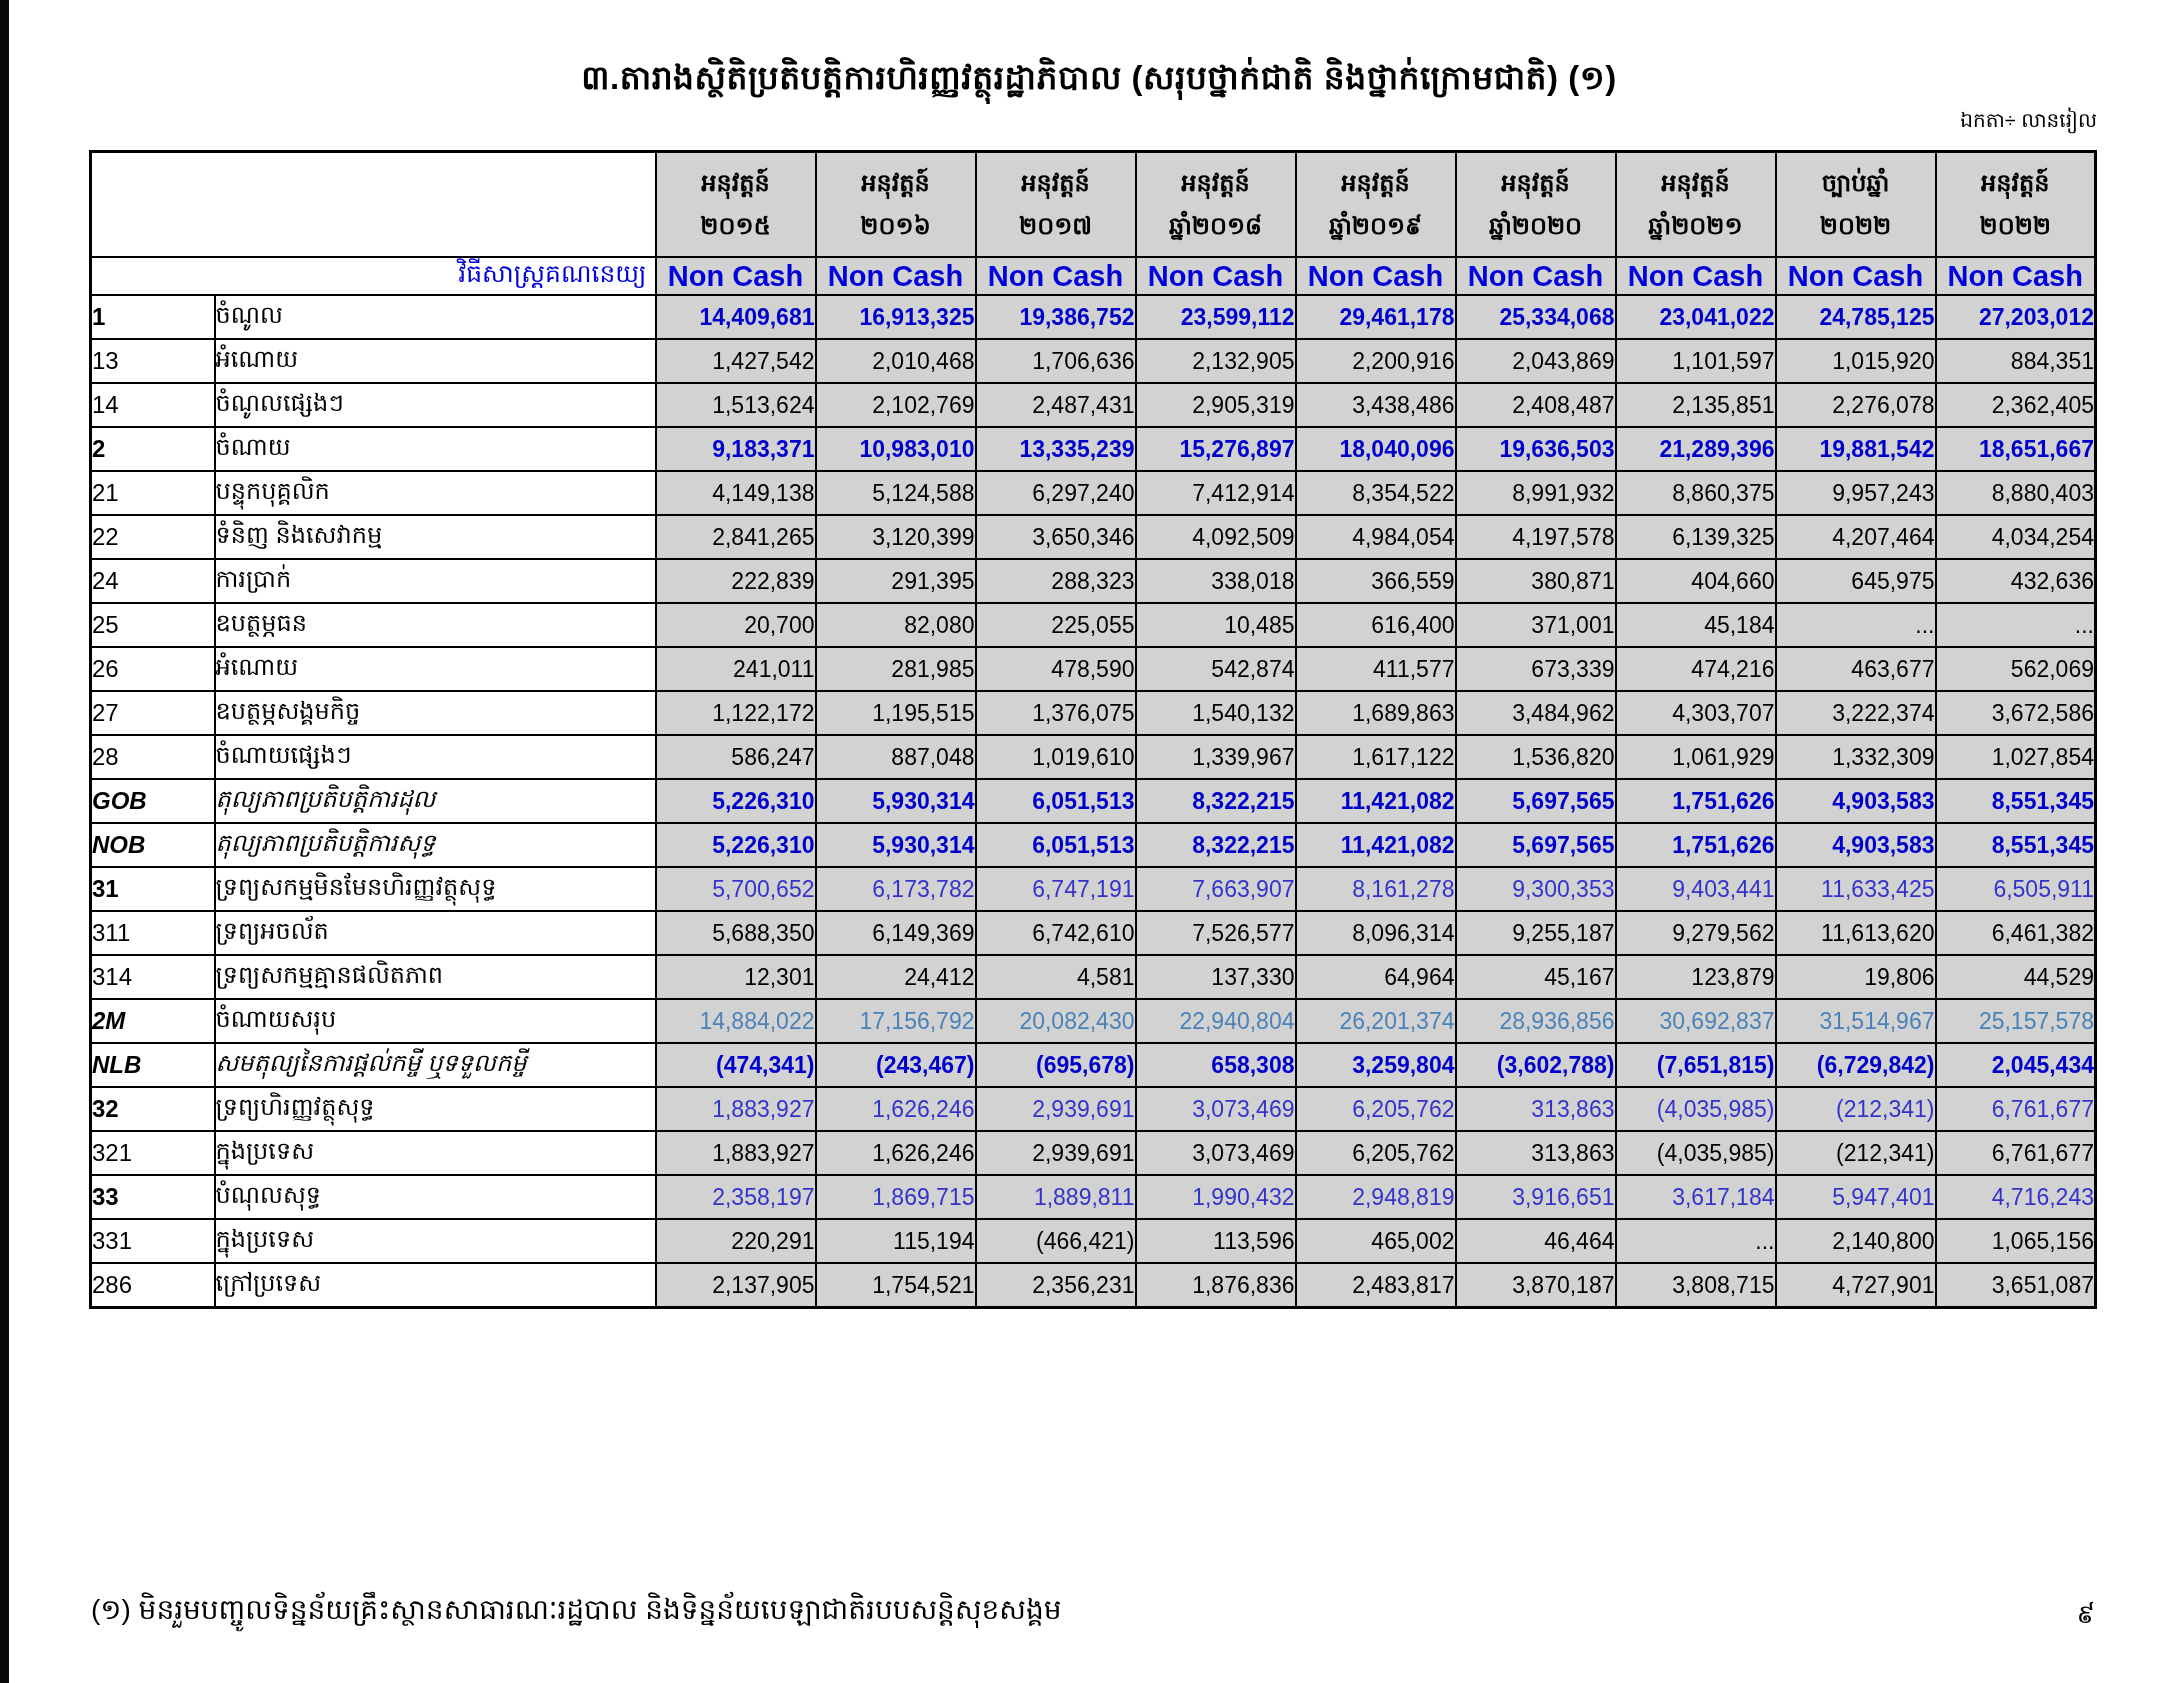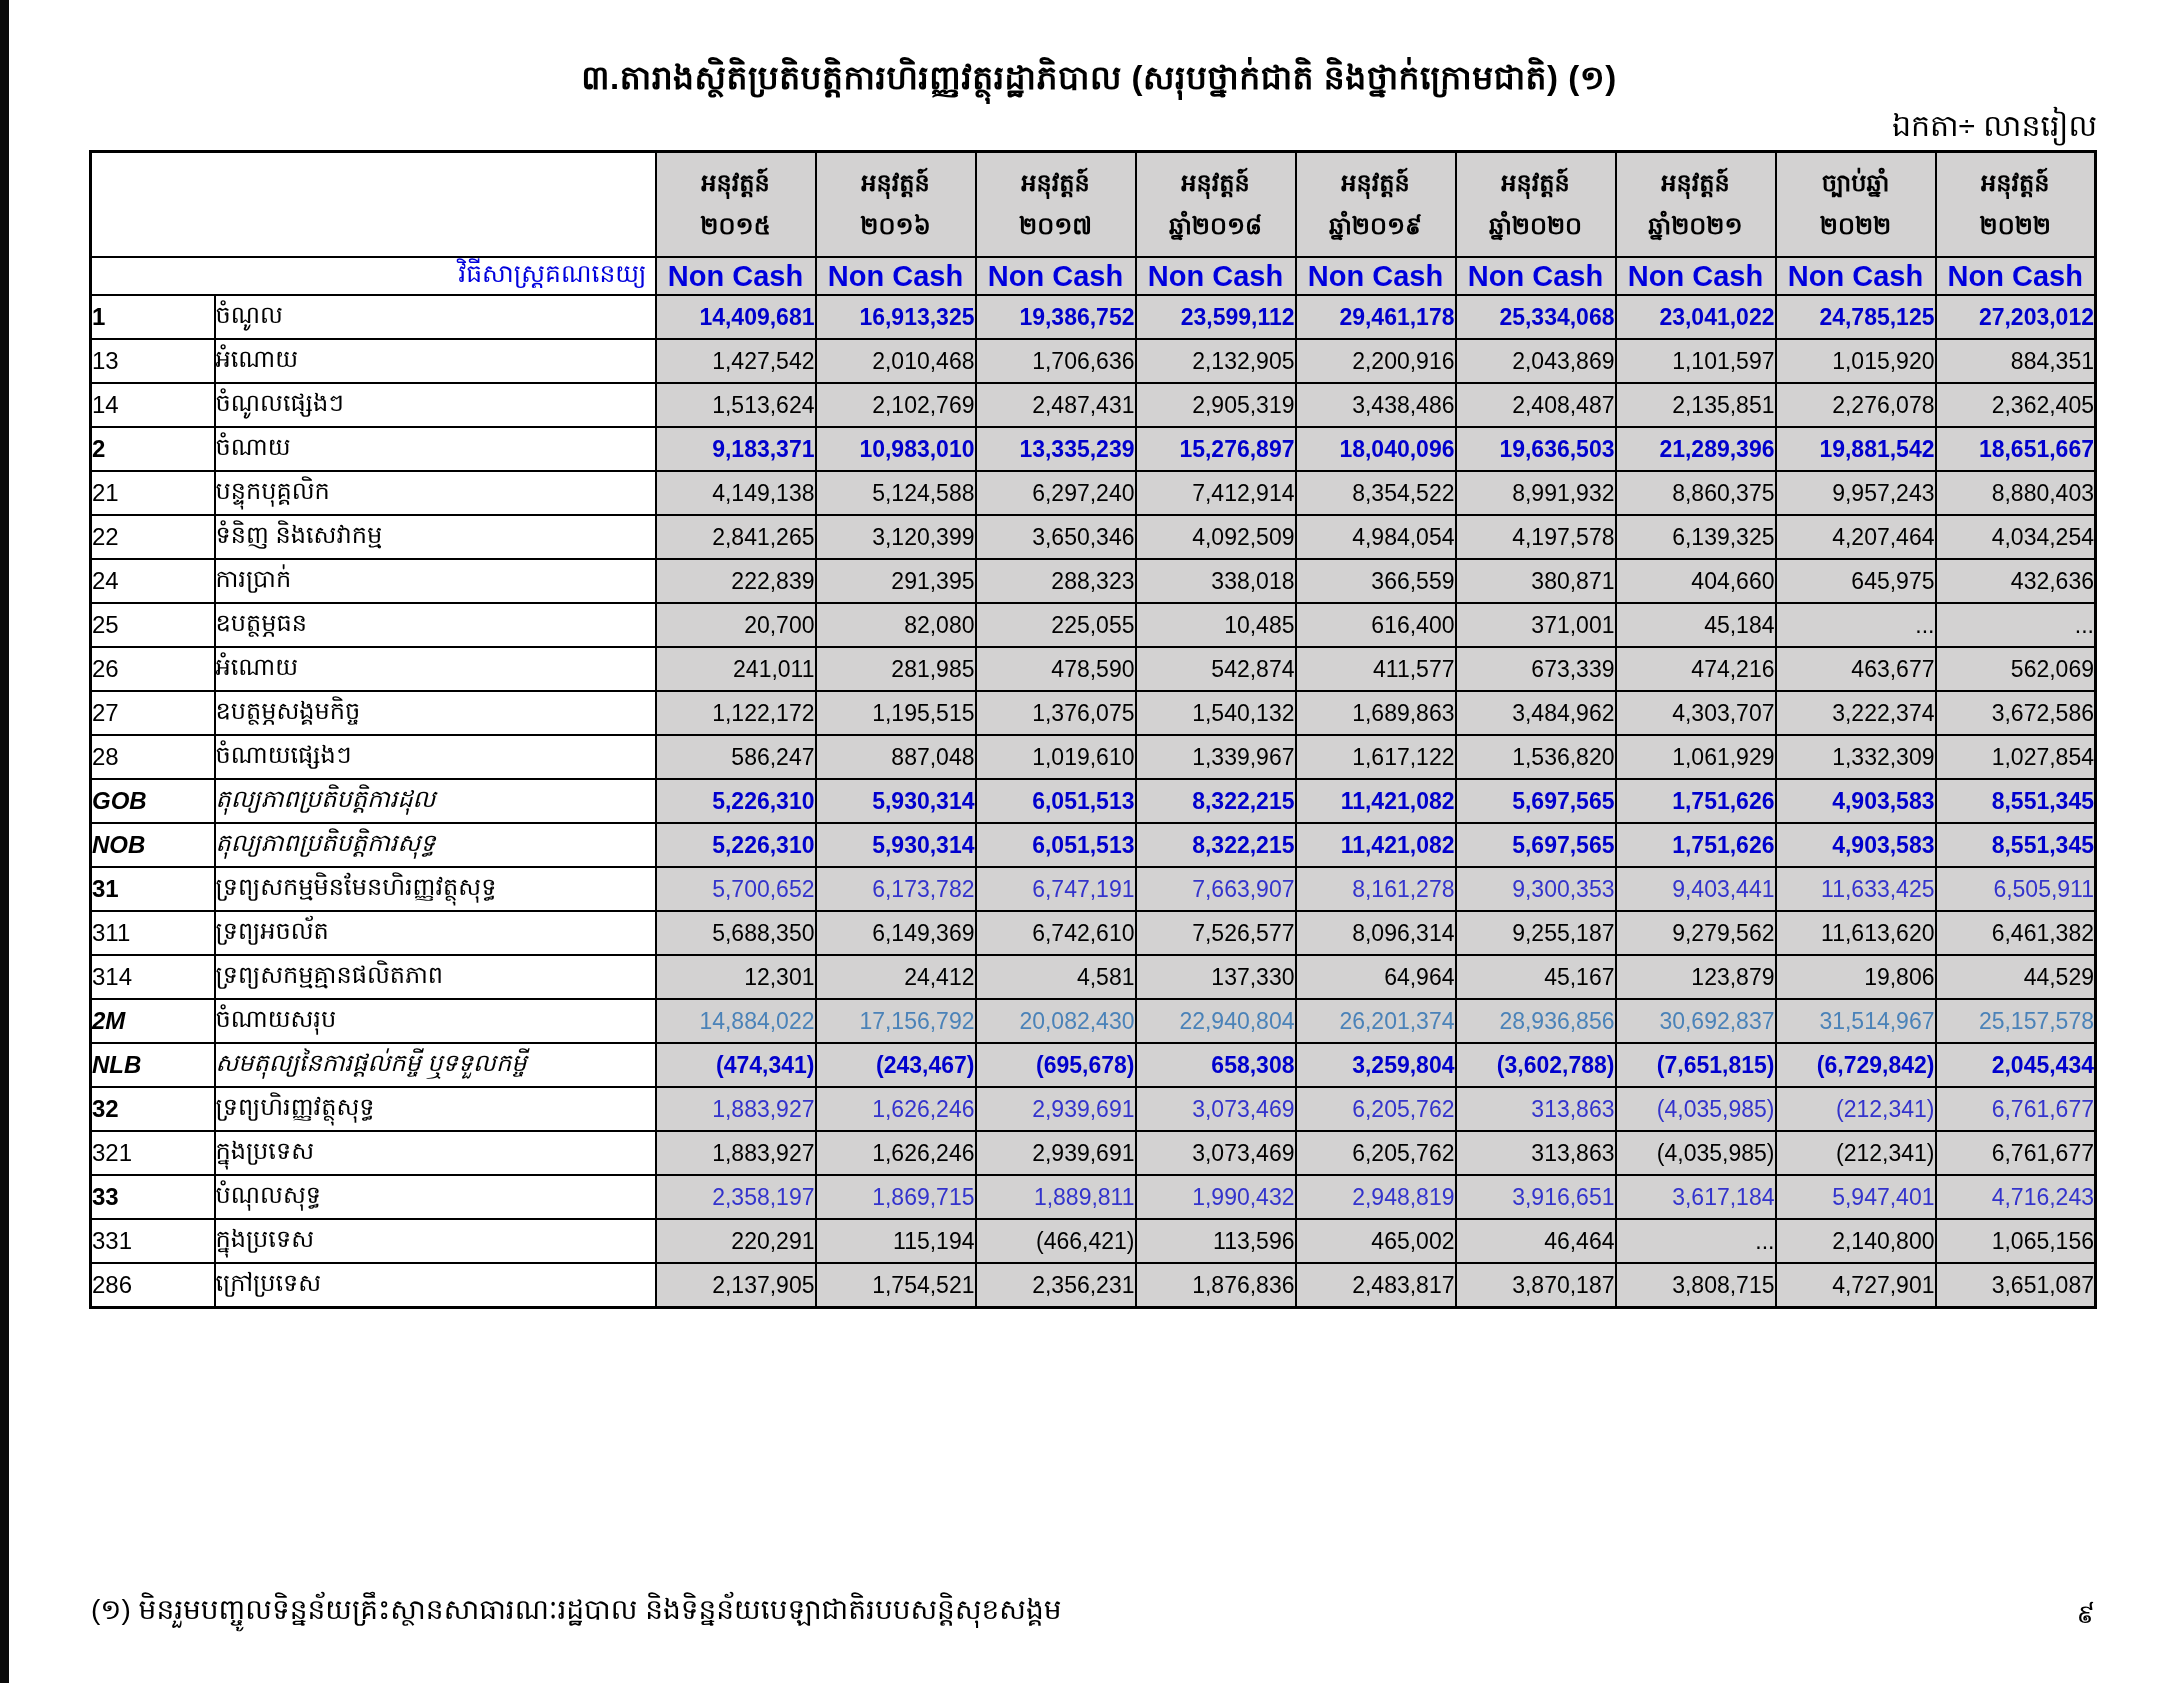--- a/index.html
+++ b/index.html
@@ -16,21 +16,21 @@
     width:2178px;height:1683px;position:relative;background:#ffffff;
     font-family:"Liberation Sans", sans-serif;color:var(--ink);
     overflow:hidden;
   }
   .scan-edge{position:absolute;left:0;top:0;width:9px;height:1683px;background:#0a0a0a;}
   .page-title{
     position:absolute;left:99px;right:79px;top:57px;text-align:center;
     font-size:33px;font-weight:bold;letter-spacing:0.5px;
   }
   .unit-label{
-    position:absolute;right:81px;top:107px;font-size:30px;text-align:right;
+    position:absolute;right:81px;top:107px;font-size:20px;text-align:right;
   }
   table.stats{
     position:absolute;left:89px;top:150px;
     border-collapse:collapse;table-layout:fixed;width:1824px;
     font-size:23px;
   }
   table.stats th,table.stats td{
     border:2px solid var(--grid);
     padding:0;overflow:hidden;white-space:nowrap;
   }

